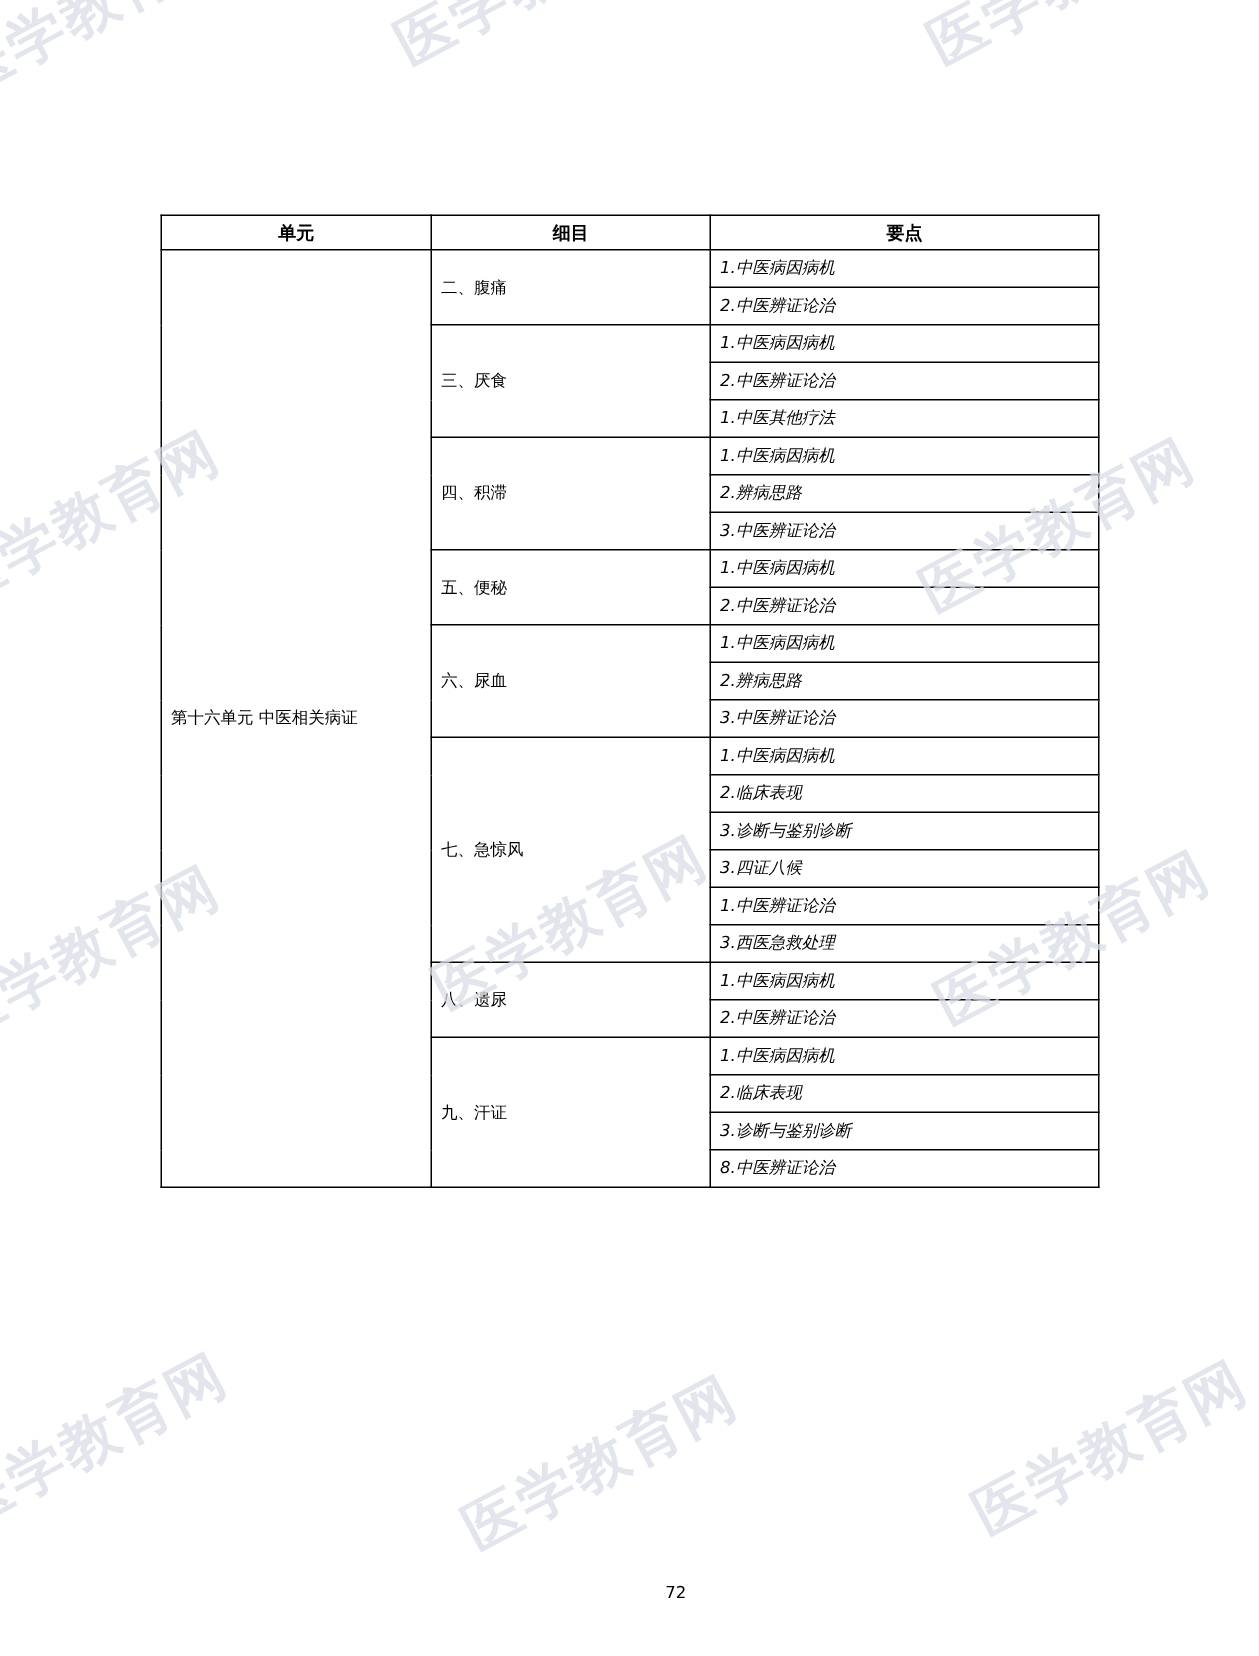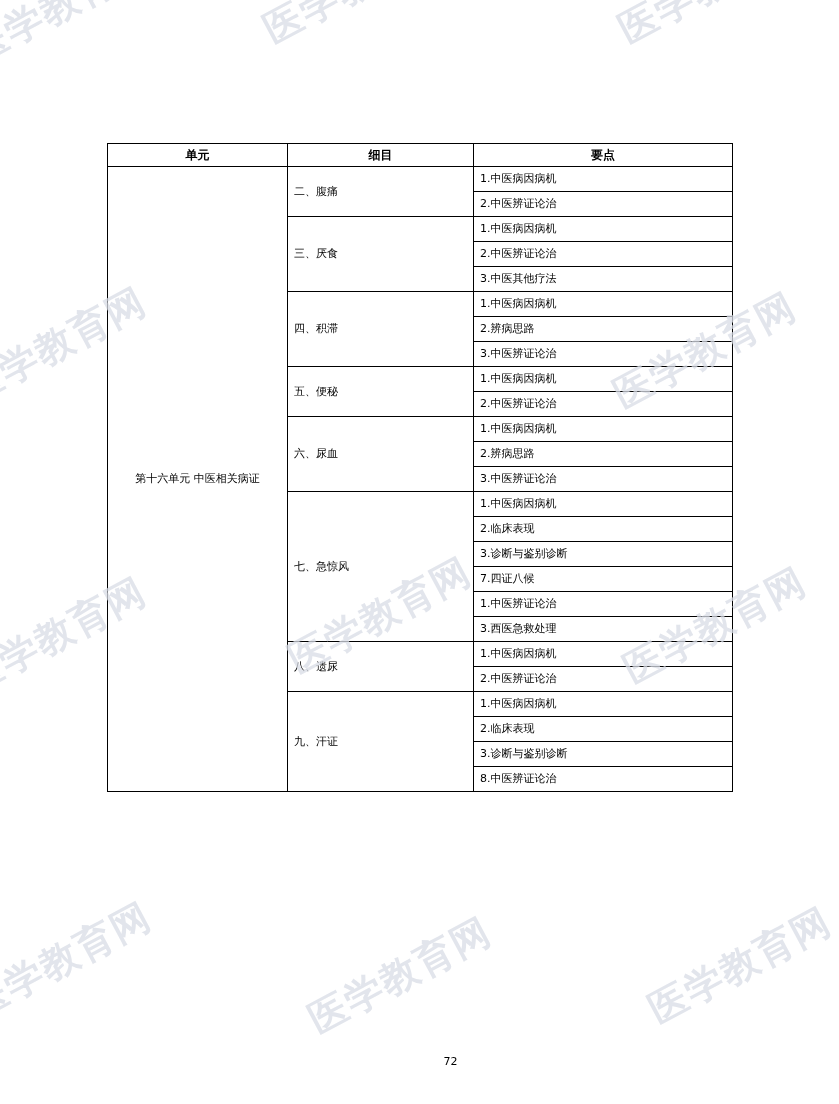--- a/index.html
+++ b/index.html
@@ -71,33 +71,33 @@
     font-size: 12px;
     height: 22px;
     line-height: 22px;
     margin-top: 29px;
   }
   .col-unit   { width: 180px; }
   .col-item   { width: 186px; }
   .col-points { width: 259px; }
 
   td.unit-cell {
-    text-align: center;
     vertical-align: middle;
     font-size: 12px;
   }
   td.item-cell {
     vertical-align: middle;
     padding-left: 22px;
     font-size: 12px;
   }
   td.point-cell {
     vertical-align: middle;
     padding-left: 8px;
     font-size: 11px;
+    font-style: italic;
   }
 
   #page-number {
     position: absolute;
     left: 0;
     top: 1055px;
     width: 839px;
     text-align: center;
     font-size: 11px;
     color: #000000;
@@ -147,21 +147,21 @@
           <td class="point-cell">2.中医辨证论治</td>
         </tr>
         <tr>
           <td class="item-cell" rowspan="3">三、厌食</td>
           <td class="point-cell">1.中医病因病机</td>
         </tr>
         <tr>
           <td class="point-cell">2.中医辨证论治</td>
         </tr>
         <tr>
-          <td class="point-cell">3.中医其他疗法</td>
+          <td class="point-cell">1.中医其他疗法</td>
         </tr>
         <tr>
           <td class="item-cell" rowspan="3">四、积滞</td>
           <td class="point-cell">1.中医病因病机</td>
         </tr>
         <tr>
           <td class="point-cell">2.辨病思路</td>
         </tr>
         <tr>
           <td class="point-cell">3.中医辨证论治</td>
@@ -187,21 +187,21 @@
           <td class="item-cell" rowspan="6">七、急惊风</td>
           <td class="point-cell">1.中医病因病机</td>
         </tr>
         <tr>
           <td class="point-cell">2.临床表现</td>
         </tr>
         <tr>
           <td class="point-cell">3.诊断与鉴别诊断</td>
         </tr>
         <tr>
-          <td class="point-cell">7.四证八候</td>
+          <td class="point-cell">3.四证八候</td>
         </tr>
         <tr>
           <td class="point-cell">1.中医辨证论治</td>
         </tr>
         <tr>
           <td class="point-cell">3.西医急救处理</td>
         </tr>
         <tr>
           <td class="item-cell" rowspan="2">八、遗尿</td>
           <td class="point-cell">1.中医病因病机</td>

